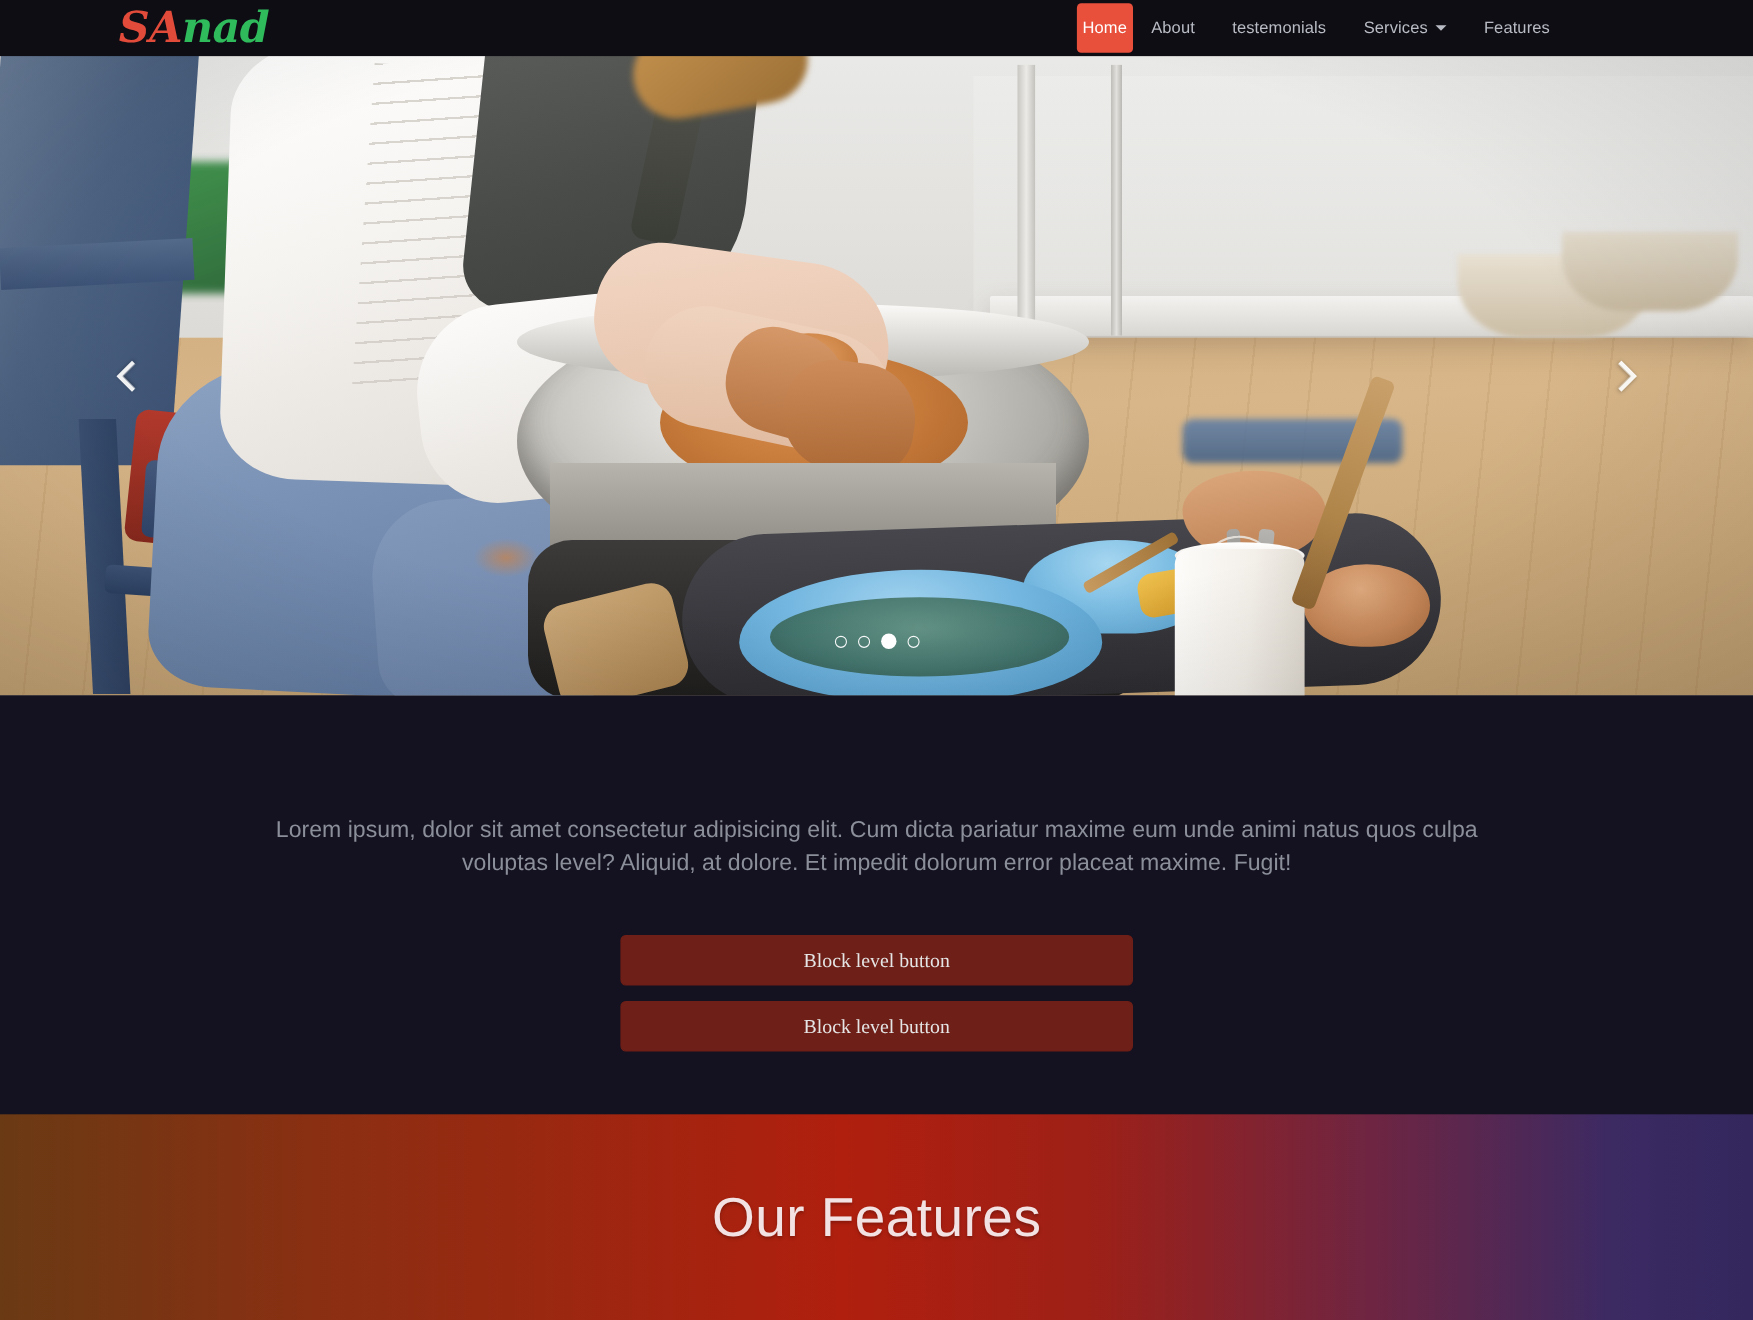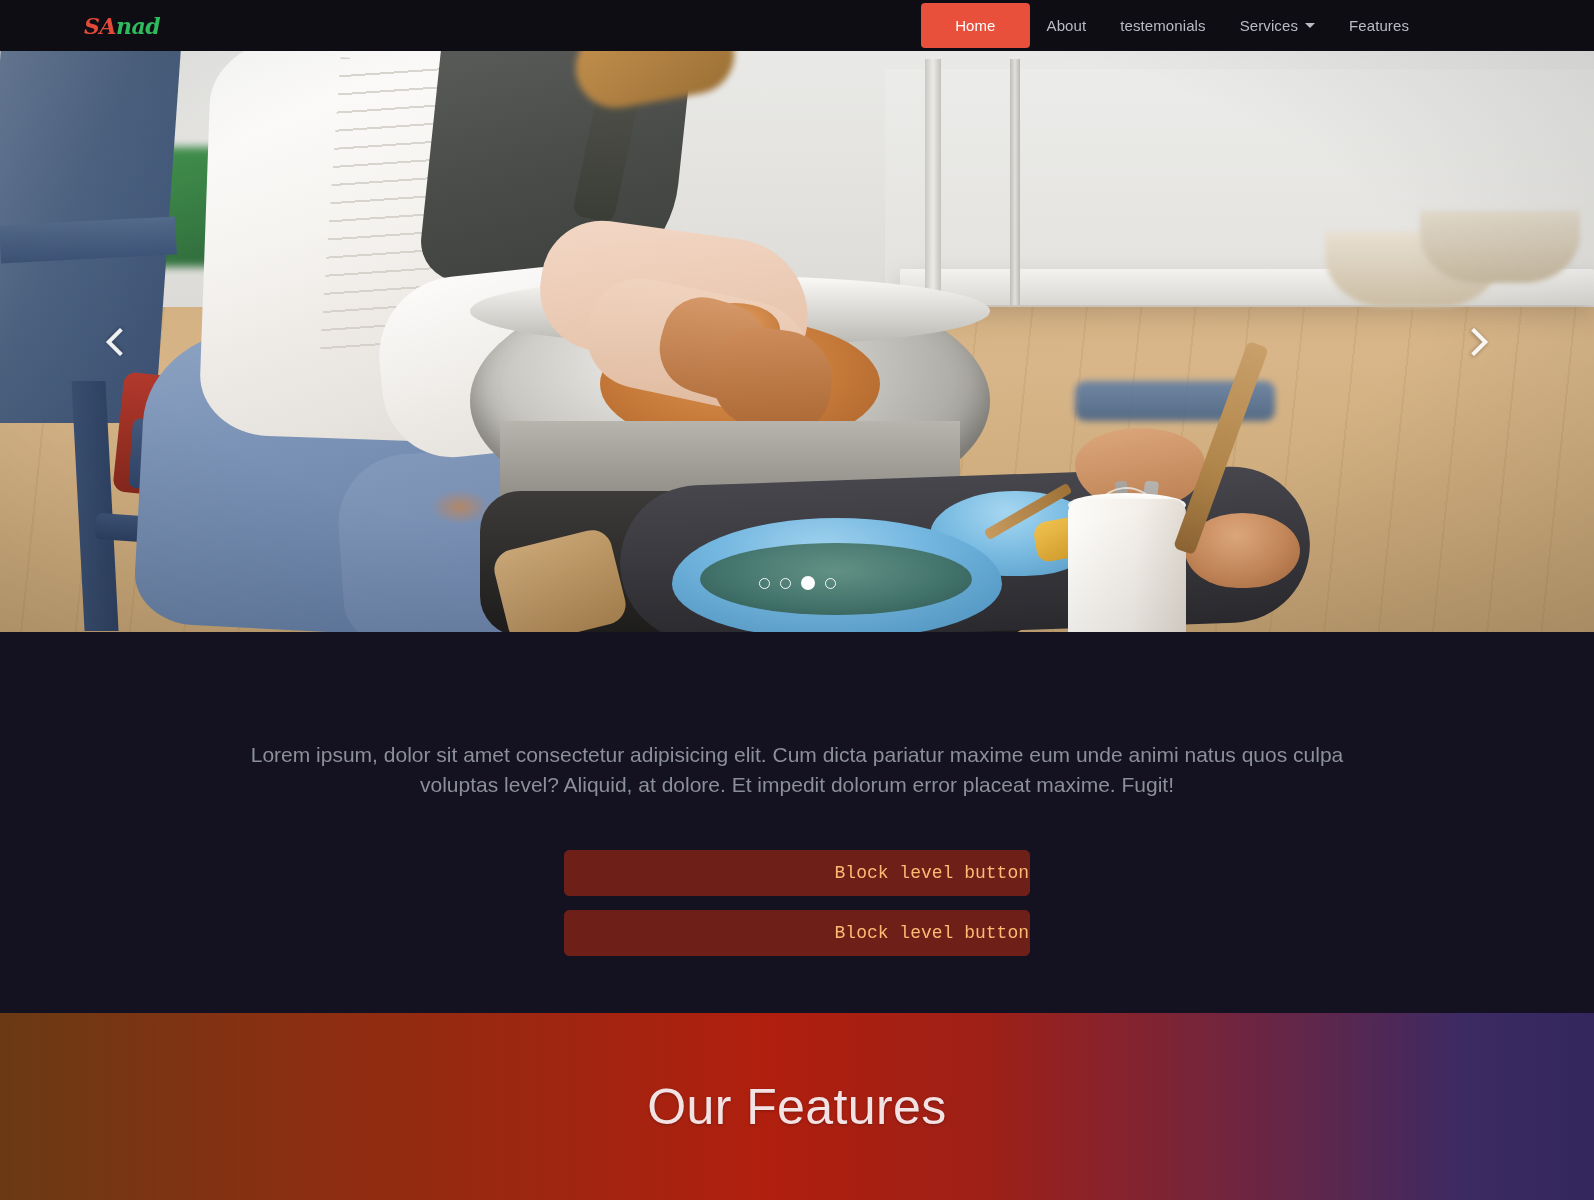--- a/index.html
+++ b/index.html
@@ -16,25 +16,25 @@
   .navbar {
     position: relative;
     width: 1594px;
     height: 51px;
     background: #0e0d14;
     display: flex;
     align-items: center;
     z-index: 30;
   }
   .brand {
-    margin-left: 84px;
+    margin-left: 108px;
     font-family: "DejaVu Serif", serif;
     font-style: italic;
     font-weight: bold;
-    font-size: 22px;
+    font-size: 39px;
     letter-spacing: -0.5px;
     line-height: 1;
     white-space: nowrap;
     user-select: none;
   }
   .brand .b-red   { color: #e24b3a; }
   .brand .b-green { color: #2fba5c; }
 
   .nav-list {
     margin-left: auto;
@@ -52,21 +52,21 @@
     font-size: 15px;
     letter-spacing: 0.1px;
     white-space: nowrap;
     cursor: pointer;
   }
   .nav-item.active {
     background: #e8503c;
     color: #ffffff;
     border-radius: 4px;
     margin: 3px 0;
-    padding: 0 34px;
+    padding: 0 5px;
   }
   .caret {
     display: inline-block;
     margin-left: 7px;
     width: 0; height: 0;
     border-left: 5px solid transparent;
     border-right: 5px solid transparent;
     border-top: 5px solid #b9bcc4;
   }
 
@@ -442,27 +442,27 @@
   .btn-stack {
     width: 466px;
     margin: 49px auto 0;
   }
   .btn-block {
     display: block;
     width: 100%;
     height: 46px;
     line-height: 44px;
     background: #6e1f17;
-    color: #fdba74;
+    color: #e5e5e5;
     font-size: 18px;
     border: 1px solid #6e1f17;
     border-radius: 5px;
-    text-align: right;
+    text-align: center;
     cursor: pointer;
-    font-family: Liberation Mono, monospace;
+    font-family: Liberation Serif, serif;
   }
   .btn-block + .btn-block { margin-top: 14px; }
 
   
   .features {
     width: 1594px;
     height: 187px;
     background: linear-gradient(90deg,
       #6a3a14 0%,
       #8a2f12 18%,

